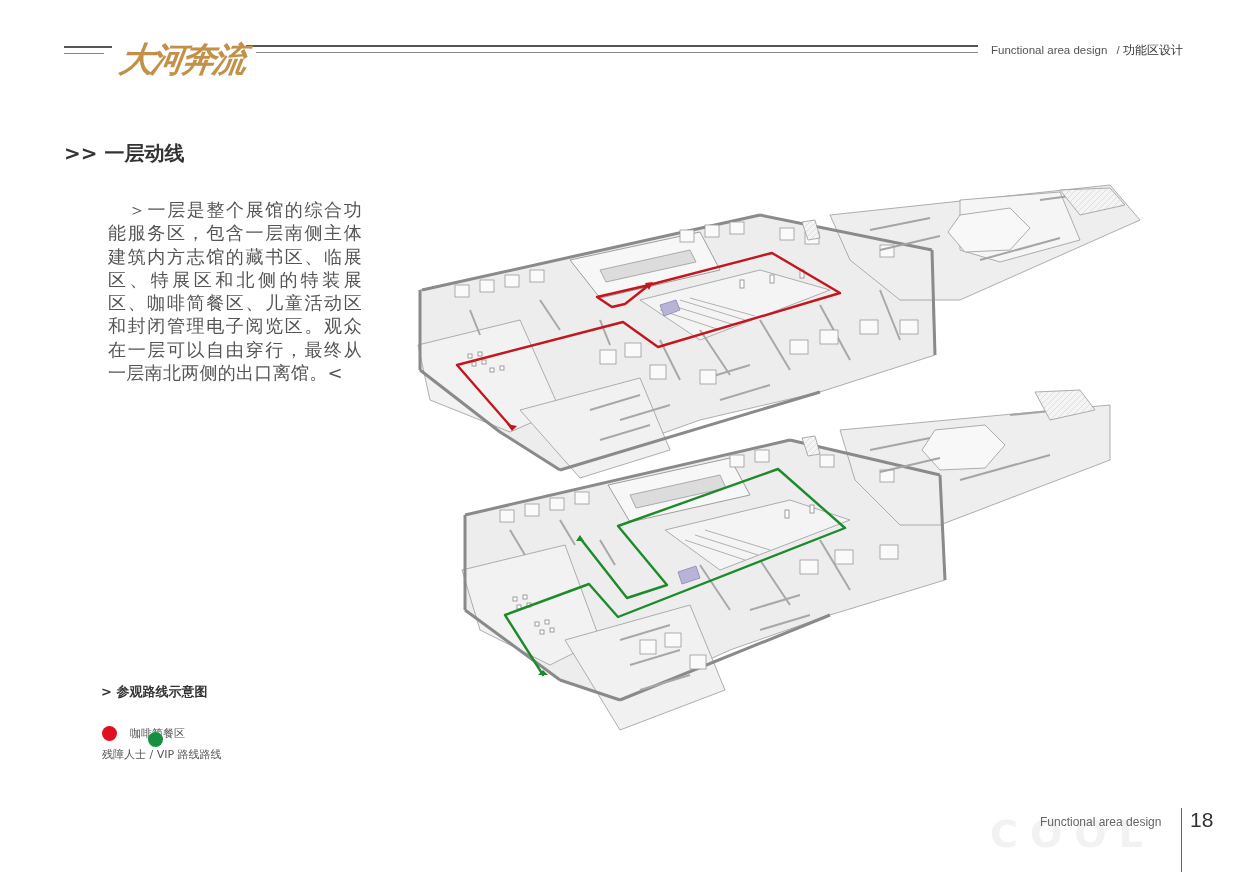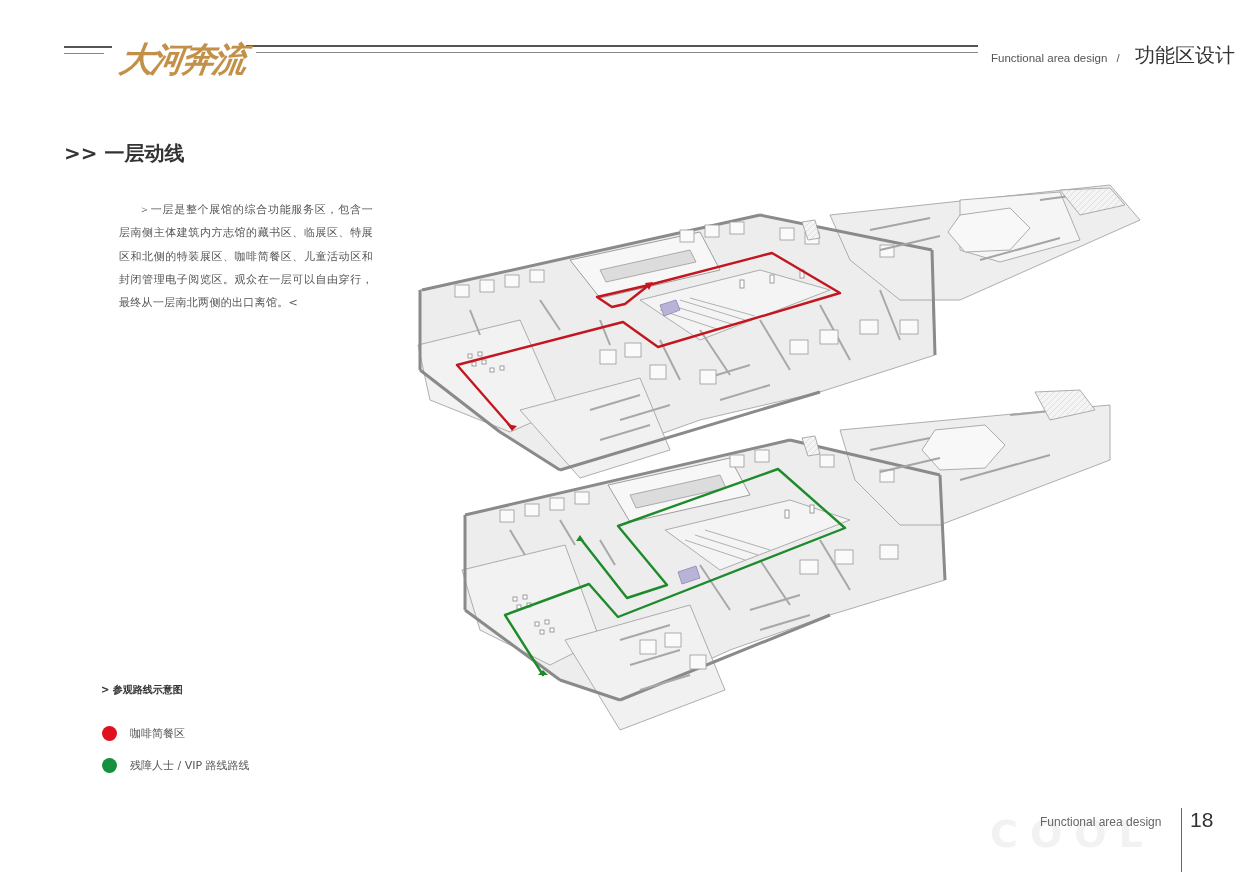--- a/index.html
+++ b/index.html
@@ -5,25 +5,25 @@
   html, body { margin: 0; padding: 0; background: #ffffff; }
   body { width: 1256px; height: 872px; position: relative; overflow: hidden;
          font-family: "DejaVu Sans", "Liberation Sans", sans-serif; color: #333; }
   .rule { position: absolute; background: #555; }
   .logo { position: absolute; left: 120px; top: 24px; width: 116px; height: 70px; }
   .logo-text { font-family: "DejaVu Serif", serif; font-weight: bold; font-style: italic;
                color: #c39049; font-size: 34px; letter-spacing: -3px; line-height: 70px;
                transform: skewX(-8deg); white-space: nowrap; }
   .header-right { position: absolute; left: 991px; top: 42px; font-size: 11.5px; color: #555;
                   white-space: nowrap; font-family: "Liberation Sans", sans-serif; }
-  .header-right .cn { font-size: 20px; color: #333; font-family: "DejaVu Sans", sans-serif; margin-left: 12px; }
+  .header-right .cn { font-size: 12px; color: #333; font-family: "DejaVu Sans", sans-serif; margin-left: 0; }
   .section-title { position: absolute; left: 64px; top: 140px; font-size: 20px; font-weight: bold; color: #333; white-space: nowrap; }
-  .body-text { position: absolute; left: 119px; top: 198px; width: 254px; font-size: 11px;
+  .body-text { position: absolute; left: 108px; top: 198px; width: 254px; font-size: 18px;
                line-height: 23.3px; color: #555; text-indent: 20px; text-align: justify; letter-spacing: 0.3px; }
-  .legend-title { position: absolute; left: 101px; top: 683px; font-size: 10px; font-weight: bold; color: #333; white-space: nowrap; }
+  .legend-title { position: absolute; left: 101px; top: 683px; font-size: 13px; font-weight: bold; color: #333; white-space: nowrap; }
   .legend-item { position: absolute; left: 102px; display: flex; align-items: center; font-size: 11px; color: #555; white-space: nowrap; }
   .legend-dot { width: 15px; height: 15px; border-radius: 50%; margin-right: 13px; }
   .footer-text { position: absolute; left: 1040px; top: 815px; font-size: 12px; color: #666; white-space: nowrap; font-family: "Liberation Sans", sans-serif; }
   .footer-divider { position: absolute; left: 1181px; top: 808px; width: 1px; height: 64px; background: #666; }
   .page-num { position: absolute; left: 1190px; top: 808px; font-size: 21px; color: #333; font-family: "Liberation Sans", sans-serif; }
   .watermark { position: absolute; left: 990px; top: 812px; font-size: 38px; letter-spacing: 12px; color: #f2f2f2; font-weight: bold; z-index: 0; white-space: nowrap; }
   svg.plan { position: absolute; left: 0; top: 0; }
 </style>
 </head>
 <body>
@@ -171,21 +171,21 @@
   <polyline id="route-1" fill="none" stroke-width="2.4" stroke-linejoin="round" stroke-linecap="round" points="543,675 505,615 589,584 618,617 845,528 778,469 618,526 667,585 627,598 580,538" stroke="#1f8a2c"></polyline>
   <polygon points="538,675 548,675 543,670" fill="#1f8a2c"></polygon>
   <polygon points="576,541 584,541 580,535" fill="#1f8a2c"></polygon>
 </svg>
 
 <div class="legend-title">&gt; 参观路线示意图</div>
 <div class="legend-item" style="top:726px;">
   <span class="legend-dot" id="legend-dot-0" style="background: rgb(224, 16, 30);"></span>
   <span>咖啡简餐区</span>
 </div>
-<div class="legend-item" style="top:758px;">
+<div class="legend-item" style="top:732px;flex-direction:column;">
   <span class="legend-dot" id="legend-dot-1" style="background: rgb(22, 144, 64);"></span>
   <span>残障人士 / VIP 路线路线</span>
 </div>
 
 <div class="watermark">COOL</div>
 <div class="footer-text">Functional area design</div>
 <div class="footer-divider"></div>
 <div class="page-num">18</div>
 
 </body></html>

